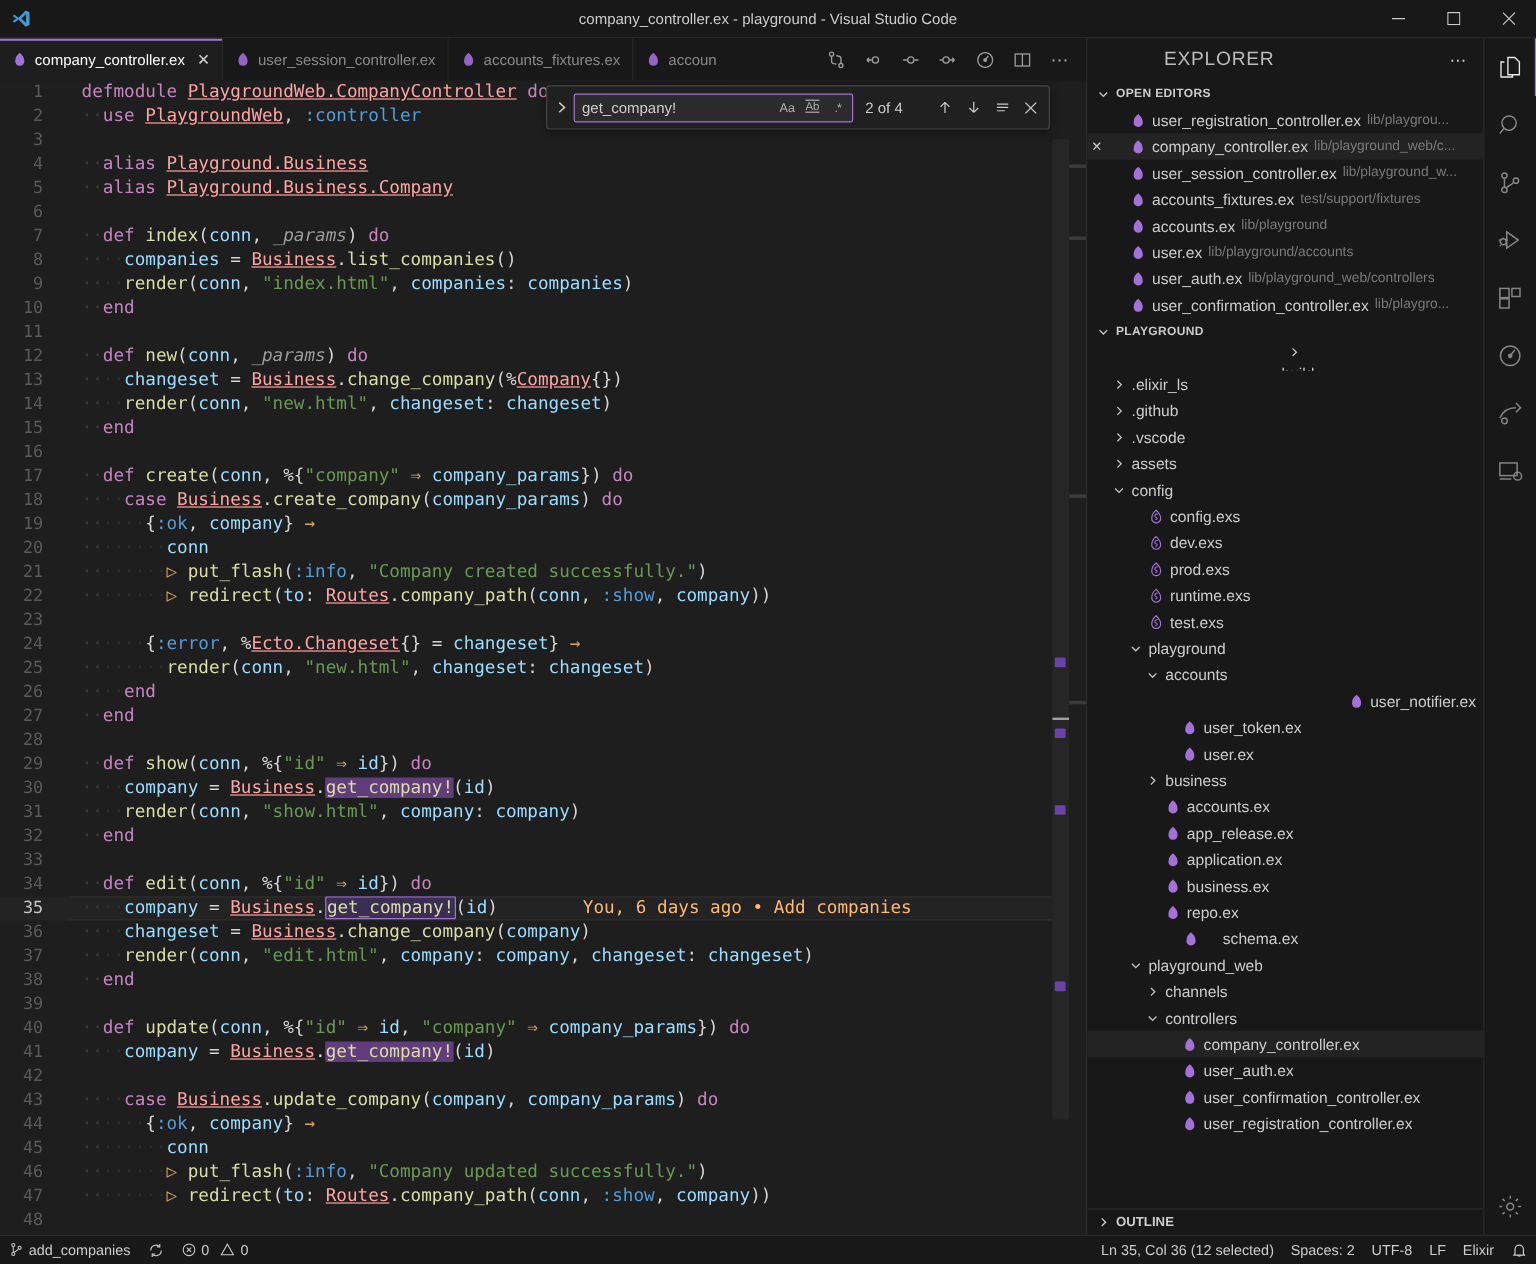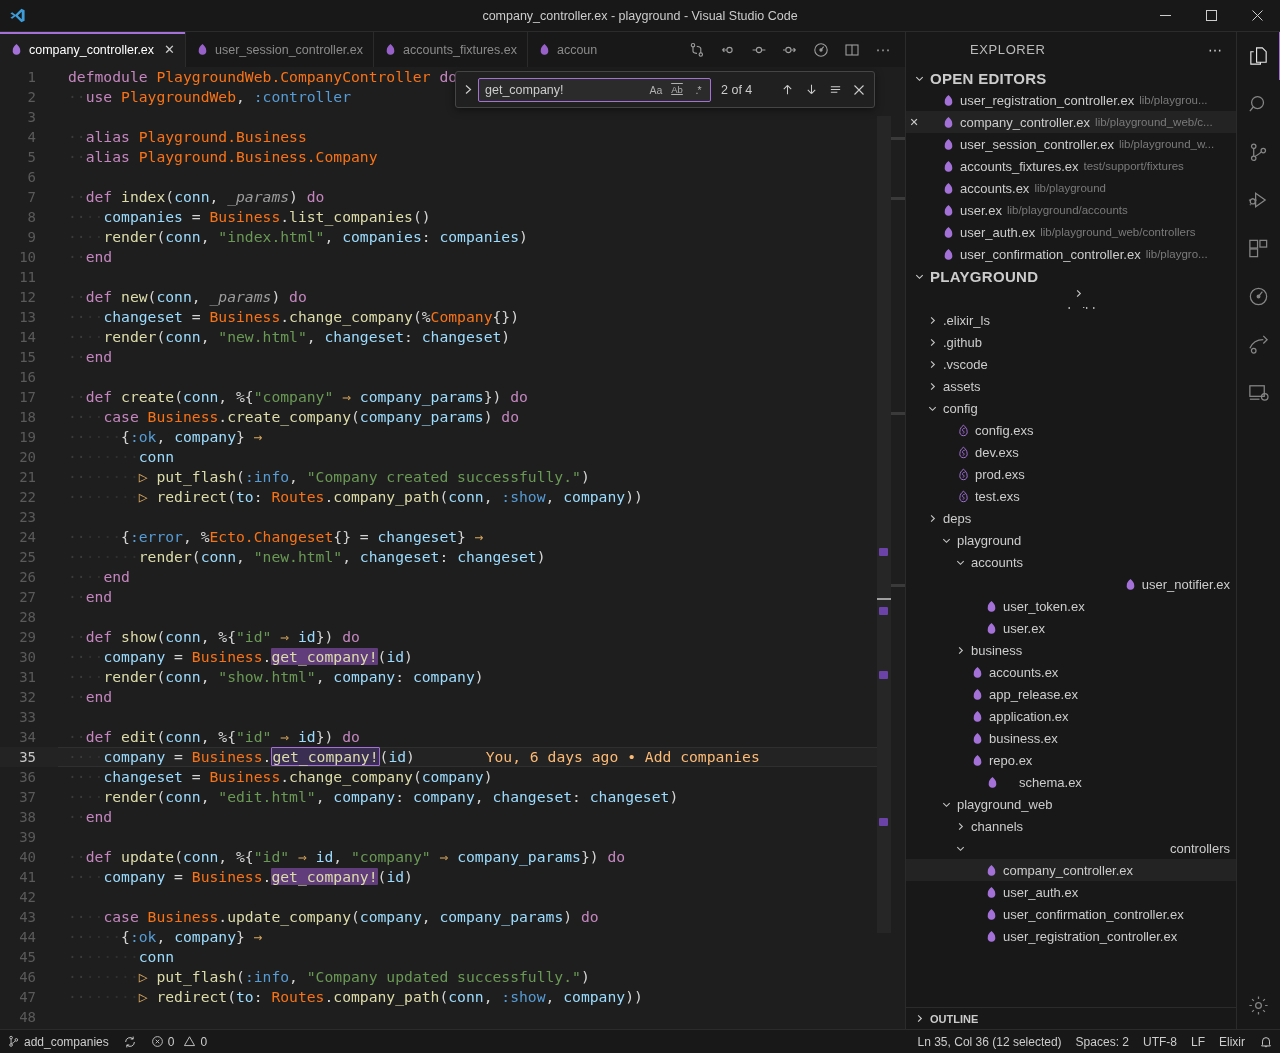--- a/index.html
+++ b/index.html
@@ -64,21 +64,21 @@
   .lnum {
     width:58px; flex:0 0 58px; text-align:right; padding-right:22px;
     color:#5a5a5a; font-size:14px;
   }
   .cline.cur .lnum { color:#c6c6c6; }
   .ctext { flex:1 1 auto; padding-left:10px; position:relative; z-index:1; }
 
   
   .kw   { color:#c586c0; }
   .fn   { color:#dcdcaa; }
-  .mdl  { color:#f97316; }
+  .mdl  { color:#fca5a5;text-decoration:underline; }
   .id   { color:#9cdcfe; }
   .str  { color:#6a9955; }
   .atom { color:#569cd6; }
   .op   { color:#d4d4d4; }
   .arrow{ color:#d7a65c; }
   .punc { color:#d4d4d4; }
   .ital { color:#9c9c9c; font-style:italic; }
   .blame{ color:#fdba74; font-style:normal; }
   .ws   { color:#3b3b3b; }
   .guide{ color:#303030; }
@@ -112,27 +112,27 @@
   .minimap { position:absolute; top:35px; right:14px; width:14px; bottom:0; background:#1e1e1e; }
   .ovruler { position:absolute; top:35px; right:0; width:14px; bottom:0; background:#1e1e1e; }
   .mm-slider { position:absolute; left:0; right:0; background:#262626; }
   .mm-mark { position:absolute; width:9px; height:8px; background:#6b42a8; border-radius:1px; left:2px; }
   .mm-cur { position:absolute; left:0; right:0; height:2px; background:#a0a0a0; }
   .mm-dash { position:absolute; right:0; width:14px; height:3px; background:#3a3a3a; }
 
   
   .sidebar { width:331px; flex:0 0 331px; background:#181818; display:flex; flex-direction:column; border-left:1px solid #2b2b2b; min-height:0; }
   .sb-head { height:35px; flex:0 0 35px; display:flex; align-items:center; padding:0 8px 0 20px; }
-  .sb-title { font-size:13px; letter-spacing:.6px; color:#bbbbbb; font-weight:400;padding-left:44px; }
+  .sb-title { font-size:16px; letter-spacing:.6px; color:#bbbbbb; font-weight:400;padding-left:44px; }
   .sb-dots { margin-left:auto; color:#cccccc; font-size:14px; padding:0 6px; }
   .sb-scroll { flex:1 1 auto; overflow:hidden; min-height:0; display:flex; flex-direction:column; }
 
   .section-head {
     height:22px; flex:0 0 22px; display:flex; align-items:center; gap:4px;
-    padding-left:6px; font-size:15px; font-weight:bold; color:#cccccc; letter-spacing:.3px;
+    padding-left:6px; font-size:10px; font-weight:bold; color:#cccccc; letter-spacing:.3px;
   }
   .chev { width:14px; display:inline-flex; align-items:center; justify-content:center; color:#cccccc; }
 
   .row {
     height:22px; flex:0 0 22px; display:flex; align-items:center; gap:5px;
     font-size:13px; color:#cccccc; white-space:nowrap; padding-right:6px; position:relative;
   }
   .row.selected { background:#232323; }
   .row .rclose { width:16px; flex:0 0 16px; display:flex; align-items:center; justify-content:center; color:#cccccc; font-size:11px; }
   .row .rspace { width:16px; flex:0 0 16px; }
@@ -532,152 +532,154 @@
               <span class="rname">prod.exs</span>
             </div>
             <div class="row" style="padding-left:34px;">
               <span class="tw"></span>
               <span>
                 <svg width="13" height="13" viewBox="0 0 16 16">
                   <path d="M8 1.4c2.5 2.5 4.4 4.5 4.4 7.4A4.4 4.4 0 0 1 8 14.4a4.4 4.4 0 0 1-4.4-5.6C3.6 6 5.2 3.6 8 1.4z" fill="none" stroke="#a371d8" stroke-width="1.2"></path>
                   <path d="M9.6 5.2c-2 .2-3 1.1-3 2.3 0 1.5 2.4 1.2 2.4 2.5 0 .8-.9 1.3-2 1.3" fill="none" stroke="#a371d8" stroke-width="1.1"></path>
                 </svg>
               </span>
+              <span class="rname">runtime.exs</span>
+            </div>
+            <div class="row" style="padding-left:34px;">
+              <span class="tw"></span>
+              <span>
+                <svg width="13" height="13" viewBox="0 0 16 16">
+                  <path d="M8 1.4c2.5 2.5 4.4 4.5 4.4 7.4A4.4 4.4 0 0 1 8 14.4a4.4 4.4 0 0 1-4.4-5.6C3.6 6 5.2 3.6 8 1.4z" fill="none" stroke="#a371d8" stroke-width="1.2"></path>
+                  <path d="M9.6 5.2c-2 .2-3 1.1-3 2.3 0 1.5 2.4 1.2 2.4 2.5 0 .8-.9 1.3-2 1.3" fill="none" stroke="#a371d8" stroke-width="1.1"></path>
+                </svg>
+              </span>
               <span class="rname">test.exs</span>
             </div>
-            <div class="row" style="padding-left:20px;">
+            <div class="row" style="padding-left:34px;">
+              <span class="tw">
+                <svg width="11" height="11" viewBox="0 0 12 12" fill="none" stroke="#c5c5c5" stroke-width="1.2">
+                  <path d="M2.5 4.5L6 8l3.5-3.5"></path>
+                </svg>
+              </span>
+              <span class="rname">playground</span>
+            </div>
+            <div class="row" style="padding-left:48px;">
+              <span class="tw">
+                <svg width="11" height="11" viewBox="0 0 12 12" fill="none" stroke="#c5c5c5" stroke-width="1.2">
+                  <path d="M2.5 4.5L6 8l3.5-3.5"></path>
+                </svg>
+              </span>
+              <span class="rname">accounts</span>
+            </div>
+            <div class="row" style="padding-left:62px;justify-content:flex-end;">
+              <span class="tw"></span>
+              <span>
+                <svg width="13" height="13" viewBox="0 0 16 16">
+                  <path d="M8 1.2c2.6 2.6 4.6 4.6 4.6 7.7A4.6 4.6 0 0 1 8 14.6a4.6 4.6 0 0 1-4.6-5.7C3.4 6 5 3.5 8 1.2z" fill="#a371d8"></path>
+                </svg>
+              </span>
+              <span class="rname">user_notifier.ex</span>
+            </div>
+            <div class="row" style="padding-left:62px;">
+              <span class="tw"></span>
+              <span>
+                <svg width="13" height="13" viewBox="0 0 16 16">
+                  <path d="M8 1.2c2.6 2.6 4.6 4.6 4.6 7.7A4.6 4.6 0 0 1 8 14.6a4.6 4.6 0 0 1-4.6-5.7C3.4 6 5 3.5 8 1.2z" fill="#a371d8"></path>
+                </svg>
+              </span>
+              <span class="rname">user_token.ex</span>
+            </div>
+            <div class="row" style="padding-left:62px;">
+              <span class="tw"></span>
+              <span>
+                <svg width="13" height="13" viewBox="0 0 16 16">
+                  <path d="M8 1.2c2.6 2.6 4.6 4.6 4.6 7.7A4.6 4.6 0 0 1 8 14.6a4.6 4.6 0 0 1-4.6-5.7C3.4 6 5 3.5 8 1.2z" fill="#a371d8"></path>
+                </svg>
+              </span>
+              <span class="rname">user.ex</span>
+            </div>
+            <div class="row" style="padding-left:48px;">
               <span class="tw">
                 <svg width="11" height="11" viewBox="0 0 12 12" fill="none" stroke="#c5c5c5" stroke-width="1.2">
                   <path d="M4.5 2.5L8 6l-3.5 3.5"></path>
                 </svg>
               </span>
-              <span class="rname">deps</span>
+              <span class="rname">business</span>
+            </div>
+            <div class="row" style="padding-left:48px;">
+              <span class="tw"></span>
+              <span>
+                <svg width="13" height="13" viewBox="0 0 16 16">
+                  <path d="M8 1.2c2.6 2.6 4.6 4.6 4.6 7.7A4.6 4.6 0 0 1 8 14.6a4.6 4.6 0 0 1-4.6-5.7C3.4 6 5 3.5 8 1.2z" fill="#a371d8"></path>
+                </svg>
+              </span>
+              <span class="rname">accounts.ex</span>
+            </div>
+            <div class="row" style="padding-left:48px;">
+              <span class="tw"></span>
+              <span>
+                <svg width="13" height="13" viewBox="0 0 16 16">
+                  <path d="M8 1.2c2.6 2.6 4.6 4.6 4.6 7.7A4.6 4.6 0 0 1 8 14.6a4.6 4.6 0 0 1-4.6-5.7C3.4 6 5 3.5 8 1.2z" fill="#a371d8"></path>
+                </svg>
+              </span>
+              <span class="rname">app_release.ex</span>
+            </div>
+            <div class="row" style="padding-left:48px;">
+              <span class="tw"></span>
+              <span>
+                <svg width="13" height="13" viewBox="0 0 16 16">
+                  <path d="M8 1.2c2.6 2.6 4.6 4.6 4.6 7.7A4.6 4.6 0 0 1 8 14.6a4.6 4.6 0 0 1-4.6-5.7C3.4 6 5 3.5 8 1.2z" fill="#a371d8"></path>
+                </svg>
+              </span>
+              <span class="rname">application.ex</span>
+            </div>
+            <div class="row" style="padding-left:48px;">
+              <span class="tw"></span>
+              <span>
+                <svg width="13" height="13" viewBox="0 0 16 16">
+                  <path d="M8 1.2c2.6 2.6 4.6 4.6 4.6 7.7A4.6 4.6 0 0 1 8 14.6a4.6 4.6 0 0 1-4.6-5.7C3.4 6 5 3.5 8 1.2z" fill="#a371d8"></path>
+                </svg>
+              </span>
+              <span class="rname">business.ex</span>
+            </div>
+            <div class="row" style="padding-left:48px;">
+              <span class="tw"></span>
+              <span>
+                <svg width="13" height="13" viewBox="0 0 16 16">
+                  <path d="M8 1.2c2.6 2.6 4.6 4.6 4.6 7.7A4.6 4.6 0 0 1 8 14.6a4.6 4.6 0 0 1-4.6-5.7C3.4 6 5 3.5 8 1.2z" fill="#a371d8"></path>
+                </svg>
+              </span>
+              <span class="rname">repo.ex</span>
+            </div>
+            <div class="row" style="padding-left:48px;gap:20px;">
+              <span class="tw"></span>
+              <span>
+                <svg width="13" height="13" viewBox="0 0 16 16">
+                  <path d="M8 1.2c2.6 2.6 4.6 4.6 4.6 7.7A4.6 4.6 0 0 1 8 14.6a4.6 4.6 0 0 1-4.6-5.7C3.4 6 5 3.5 8 1.2z" fill="#a371d8"></path>
+                </svg>
+              </span>
+              <span class="rname">schema.ex</span>
             </div>
             <div class="row" style="padding-left:34px;">
               <span class="tw">
                 <svg width="11" height="11" viewBox="0 0 12 12" fill="none" stroke="#c5c5c5" stroke-width="1.2">
                   <path d="M2.5 4.5L6 8l3.5-3.5"></path>
                 </svg>
               </span>
-              <span class="rname">playground</span>
+              <span class="rname">playground_web</span>
             </div>
             <div class="row" style="padding-left:48px;">
               <span class="tw">
                 <svg width="11" height="11" viewBox="0 0 12 12" fill="none" stroke="#c5c5c5" stroke-width="1.2">
-                  <path d="M2.5 4.5L6 8l3.5-3.5"></path>
-                </svg>
-              </span>
-              <span class="rname">accounts</span>
-            </div>
-            <div class="row" style="padding-left:62px;justify-content:flex-end;">
-              <span class="tw"></span>
-              <span>
-                <svg width="13" height="13" viewBox="0 0 16 16">
-                  <path d="M8 1.2c2.6 2.6 4.6 4.6 4.6 7.7A4.6 4.6 0 0 1 8 14.6a4.6 4.6 0 0 1-4.6-5.7C3.4 6 5 3.5 8 1.2z" fill="#a371d8"></path>
-                </svg>
-              </span>
-              <span class="rname">user_notifier.ex</span>
-            </div>
-            <div class="row" style="padding-left:62px;">
-              <span class="tw"></span>
-              <span>
-                <svg width="13" height="13" viewBox="0 0 16 16">
-                  <path d="M8 1.2c2.6 2.6 4.6 4.6 4.6 7.7A4.6 4.6 0 0 1 8 14.6a4.6 4.6 0 0 1-4.6-5.7C3.4 6 5 3.5 8 1.2z" fill="#a371d8"></path>
-                </svg>
-              </span>
-              <span class="rname">user_token.ex</span>
-            </div>
-            <div class="row" style="padding-left:62px;">
-              <span class="tw"></span>
-              <span>
-                <svg width="13" height="13" viewBox="0 0 16 16">
-                  <path d="M8 1.2c2.6 2.6 4.6 4.6 4.6 7.7A4.6 4.6 0 0 1 8 14.6a4.6 4.6 0 0 1-4.6-5.7C3.4 6 5 3.5 8 1.2z" fill="#a371d8"></path>
-                </svg>
-              </span>
-              <span class="rname">user.ex</span>
+                  <path d="M4.5 2.5L8 6l-3.5 3.5"></path>
+                </svg>
+              </span>
+              <span class="rname">channels</span>
             </div>
             <div class="row" style="padding-left:48px;">
-              <span class="tw">
-                <svg width="11" height="11" viewBox="0 0 12 12" fill="none" stroke="#c5c5c5" stroke-width="1.2">
-                  <path d="M4.5 2.5L8 6l-3.5 3.5"></path>
-                </svg>
-              </span>
-              <span class="rname">business</span>
-            </div>
-            <div class="row" style="padding-left:48px;">
-              <span class="tw"></span>
-              <span>
-                <svg width="13" height="13" viewBox="0 0 16 16">
-                  <path d="M8 1.2c2.6 2.6 4.6 4.6 4.6 7.7A4.6 4.6 0 0 1 8 14.6a4.6 4.6 0 0 1-4.6-5.7C3.4 6 5 3.5 8 1.2z" fill="#a371d8"></path>
-                </svg>
-              </span>
-              <span class="rname">accounts.ex</span>
-            </div>
-            <div class="row" style="padding-left:48px;">
-              <span class="tw"></span>
-              <span>
-                <svg width="13" height="13" viewBox="0 0 16 16">
-                  <path d="M8 1.2c2.6 2.6 4.6 4.6 4.6 7.7A4.6 4.6 0 0 1 8 14.6a4.6 4.6 0 0 1-4.6-5.7C3.4 6 5 3.5 8 1.2z" fill="#a371d8"></path>
-                </svg>
-              </span>
-              <span class="rname">app_release.ex</span>
-            </div>
-            <div class="row" style="padding-left:48px;">
-              <span class="tw"></span>
-              <span>
-                <svg width="13" height="13" viewBox="0 0 16 16">
-                  <path d="M8 1.2c2.6 2.6 4.6 4.6 4.6 7.7A4.6 4.6 0 0 1 8 14.6a4.6 4.6 0 0 1-4.6-5.7C3.4 6 5 3.5 8 1.2z" fill="#a371d8"></path>
-                </svg>
-              </span>
-              <span class="rname">application.ex</span>
-            </div>
-            <div class="row" style="padding-left:48px;">
-              <span class="tw"></span>
-              <span>
-                <svg width="13" height="13" viewBox="0 0 16 16">
-                  <path d="M8 1.2c2.6 2.6 4.6 4.6 4.6 7.7A4.6 4.6 0 0 1 8 14.6a4.6 4.6 0 0 1-4.6-5.7C3.4 6 5 3.5 8 1.2z" fill="#a371d8"></path>
-                </svg>
-              </span>
-              <span class="rname">business.ex</span>
-            </div>
-            <div class="row" style="padding-left:48px;">
-              <span class="tw"></span>
-              <span>
-                <svg width="13" height="13" viewBox="0 0 16 16">
-                  <path d="M8 1.2c2.6 2.6 4.6 4.6 4.6 7.7A4.6 4.6 0 0 1 8 14.6a4.6 4.6 0 0 1-4.6-5.7C3.4 6 5 3.5 8 1.2z" fill="#a371d8"></path>
-                </svg>
-              </span>
-              <span class="rname">repo.ex</span>
-            </div>
-            <div class="row" style="padding-left:48px;gap:20px;">
-              <span class="tw"></span>
-              <span>
-                <svg width="13" height="13" viewBox="0 0 16 16">
-                  <path d="M8 1.2c2.6 2.6 4.6 4.6 4.6 7.7A4.6 4.6 0 0 1 8 14.6a4.6 4.6 0 0 1-4.6-5.7C3.4 6 5 3.5 8 1.2z" fill="#a371d8"></path>
-                </svg>
-              </span>
-              <span class="rname">schema.ex</span>
-            </div>
-            <div class="row" style="padding-left:34px;">
-              <span class="tw">
-                <svg width="11" height="11" viewBox="0 0 12 12" fill="none" stroke="#c5c5c5" stroke-width="1.2">
-                  <path d="M2.5 4.5L6 8l3.5-3.5"></path>
-                </svg>
-              </span>
-              <span class="rname">playground_web</span>
-            </div>
-            <div class="row" style="padding-left:48px;">
-              <span class="tw">
-                <svg width="11" height="11" viewBox="0 0 12 12" fill="none" stroke="#c5c5c5" stroke-width="1.2">
-                  <path d="M4.5 2.5L8 6l-3.5 3.5"></path>
-                </svg>
-              </span>
-              <span class="rname">channels</span>
-            </div>
-            <div class="row" style="padding-left:48px;justify-content:space-between;">
               <span class="tw">
                 <svg width="11" height="11" viewBox="0 0 12 12" fill="none" stroke="#c5c5c5" stroke-width="1.2">
                   <path d="M2.5 4.5L6 8l3.5-3.5"></path>
                 </svg>
               </span>
               <span class="rname">controllers</span>
             </div>
             <div class="row selected" style="padding-left:62px;">
               <span class="tw"></span>
               <span>

